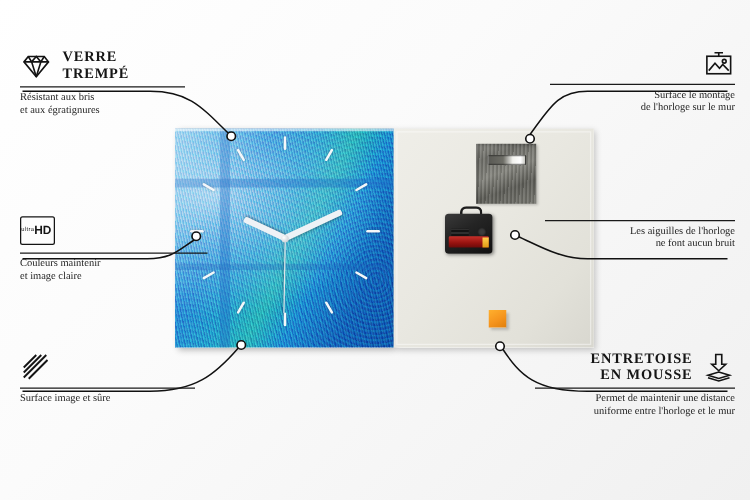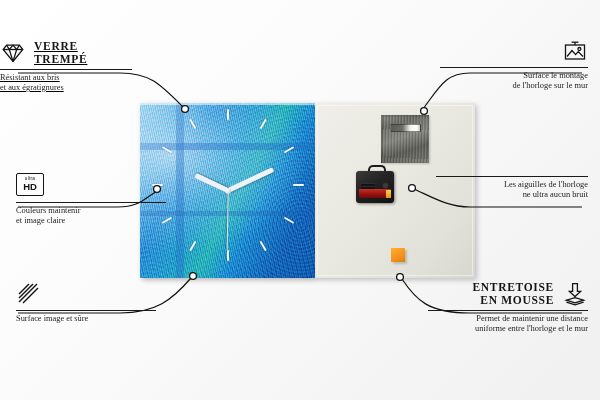--- a/index.html
+++ b/index.html
@@ -234,28 +234,28 @@
     line-height: 10px;
     white-space: pre-line;
   }
   .label.right .sub { text-align: right; }
   .ico { flex: 0 0 auto; width: 26px; height: 26px; color:#141414; }
   .ico svg { display:block; width:26px; height:26px; }
   .hdbox {
     width: 26px; height: 21px;
     border: 1.4px solid #141414;
     border-radius: 2px;
-    display:flex; flex-direction:column; align-items:center; justify-content:center;
+    display:flex; align-items:center; justify-content:flex-start;
     line-height:1;
   }
   .hdbox .u { font-size: 4.6px; letter-spacing:0.3px; font-family:"Liberation Sans", sans-serif; }
   .hdbox .h { font-size: 9.5px; font-weight:bold; font-family:"Liberation Sans", sans-serif; }
 
   
-  #lbl-verre      { left: 0;  top: 40px;  width: 132px; text-decoration: underline; }
+  #lbl-verre      { left: 16px;  top: 40px;  width: 132px; }
   #lbl-impression { left: 16px;  top: 173px; width: 150px; }
   #lbl-bords      { left: 16px;  top: 281px; width: 140px; }
   #lbl-poignees   { right: 12px; top: 38px;  width: 148px; }
   #lbl-mecanisme  { right: 12px; top: 173px; width: 152px; }
   #lbl-entretoise { right: 12px; top: 281px; width: 160px; }
 </style>
 </head>
 <body>
 
 <div id="stage">
@@ -399,21 +399,21 @@
       </span>
     </div>
     <div class="rule"></div>
     <div class="sub">Surface le montage
 de l'horloge sur le mur</div>
   </div>
 
   <div class="label right" id="lbl-mecanisme">
     <div class="rule"></div>
     <div class="sub">Les aiguilles de l'horloge
-ne ultra aucun bruit</div>
+ne font aucun bruit</div>
   </div>
 
   <div class="label right" id="lbl-entretoise">
     <div class="row">
       <span class="title">ENTRETOISE
 EN MOUSSE</span>
       <span class="ico">
         <svg viewBox="0 0 26 26">
             <g fill="none" stroke="currentColor" stroke-width="1.3">
           <path d="M10.6 2.6 L15.4 2.6 L15.4 10.4 L18.6 10.4 L13 15.6 L7.4 10.4 L10.6 10.4 Z"></path>

